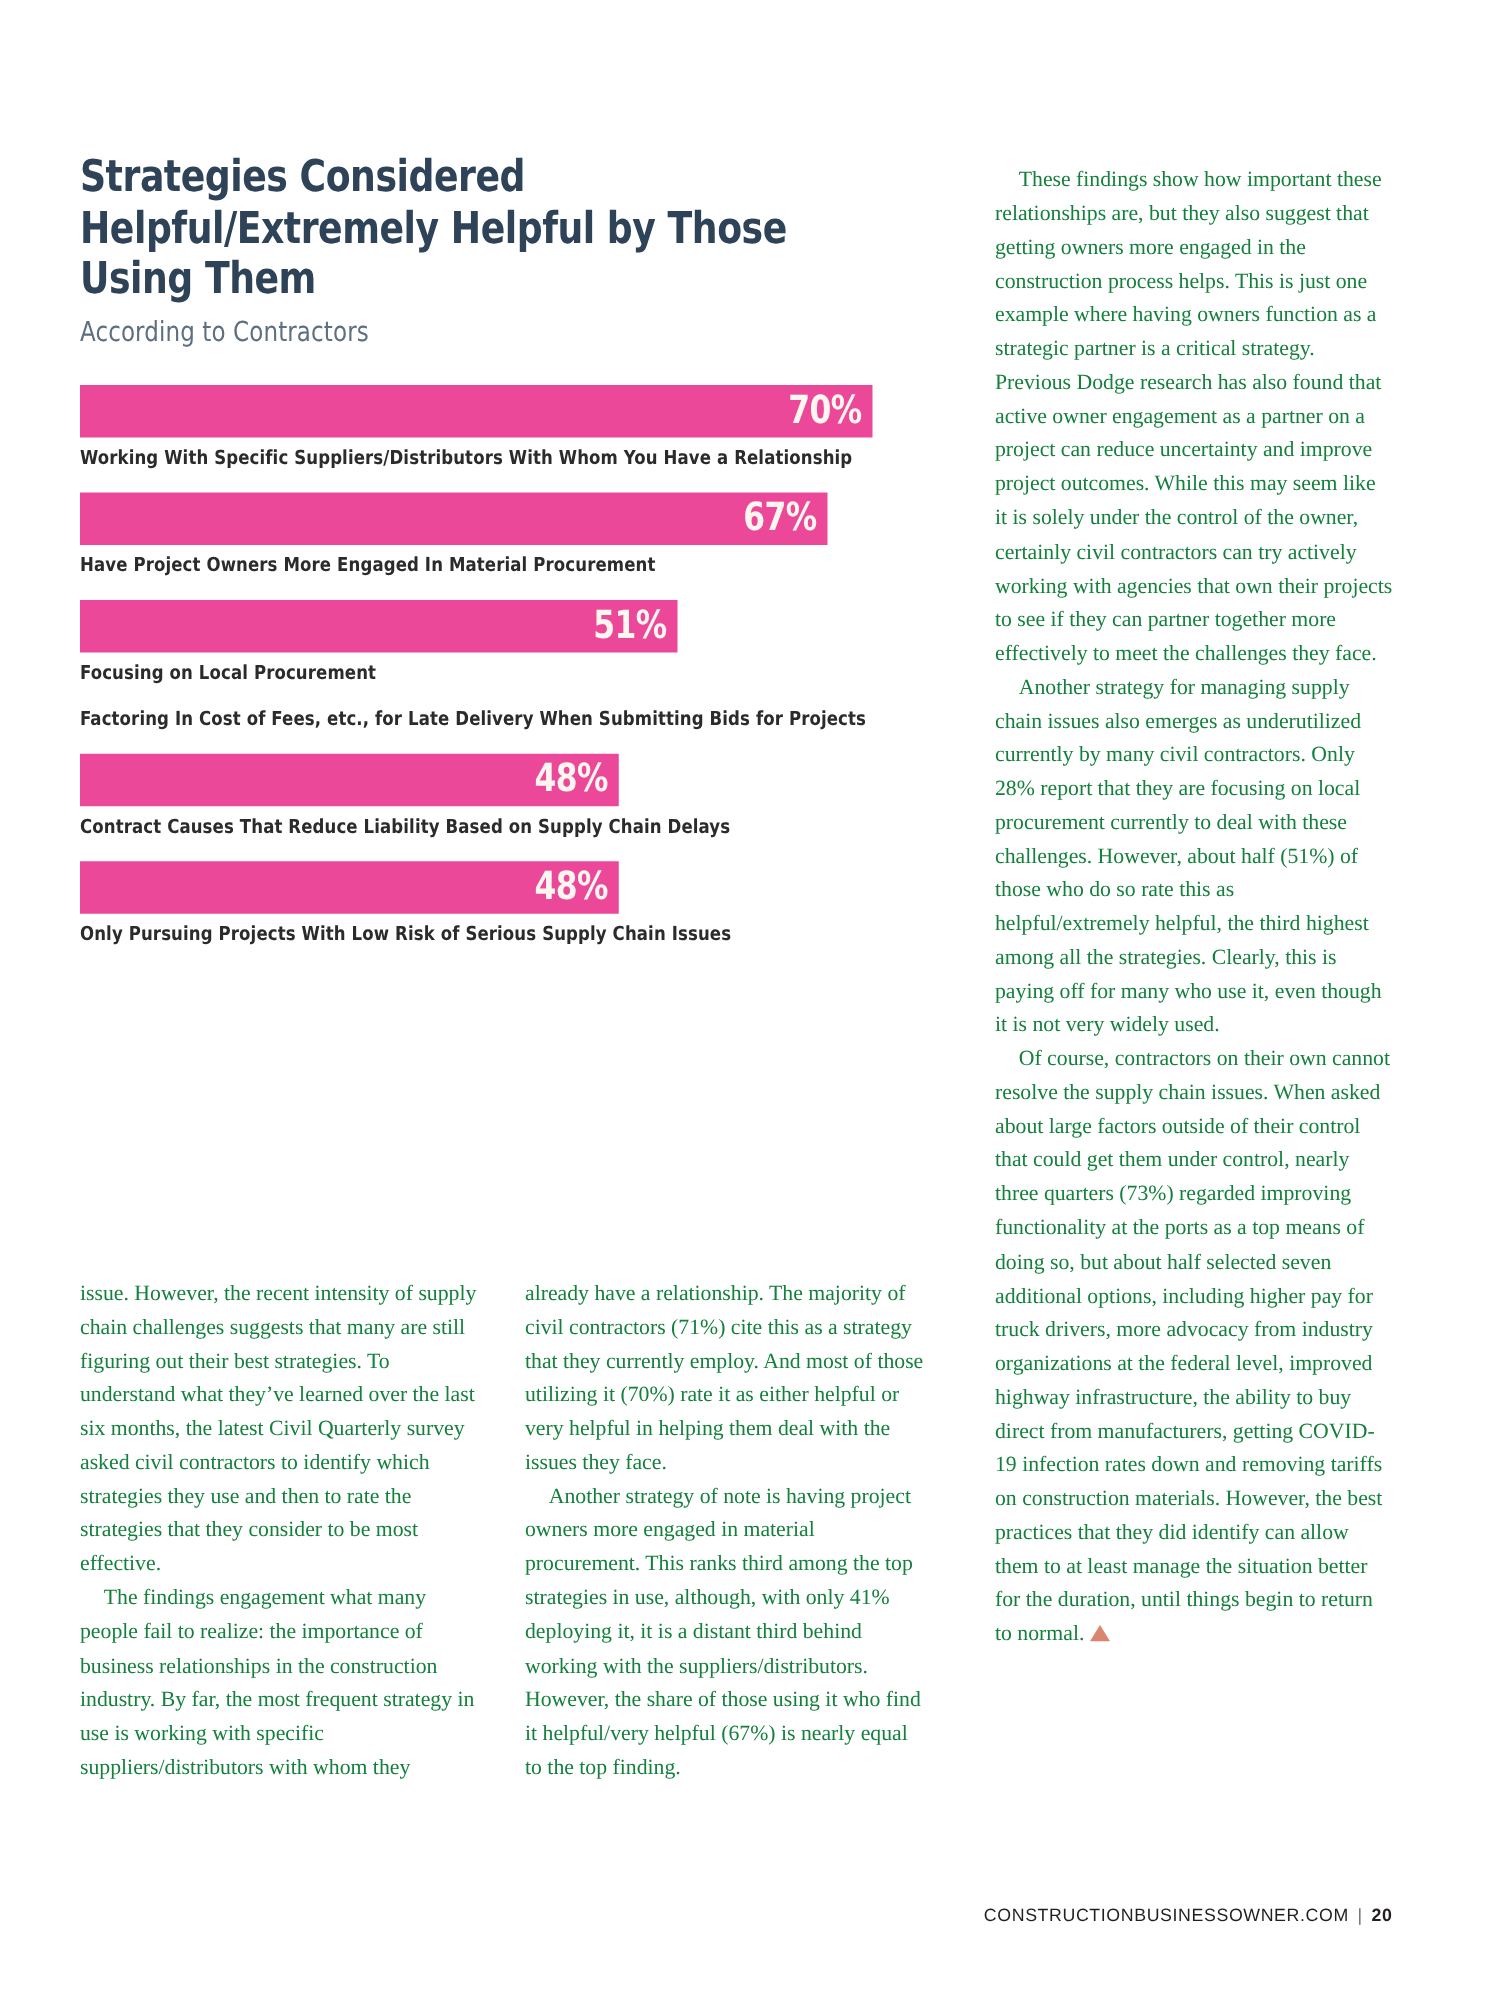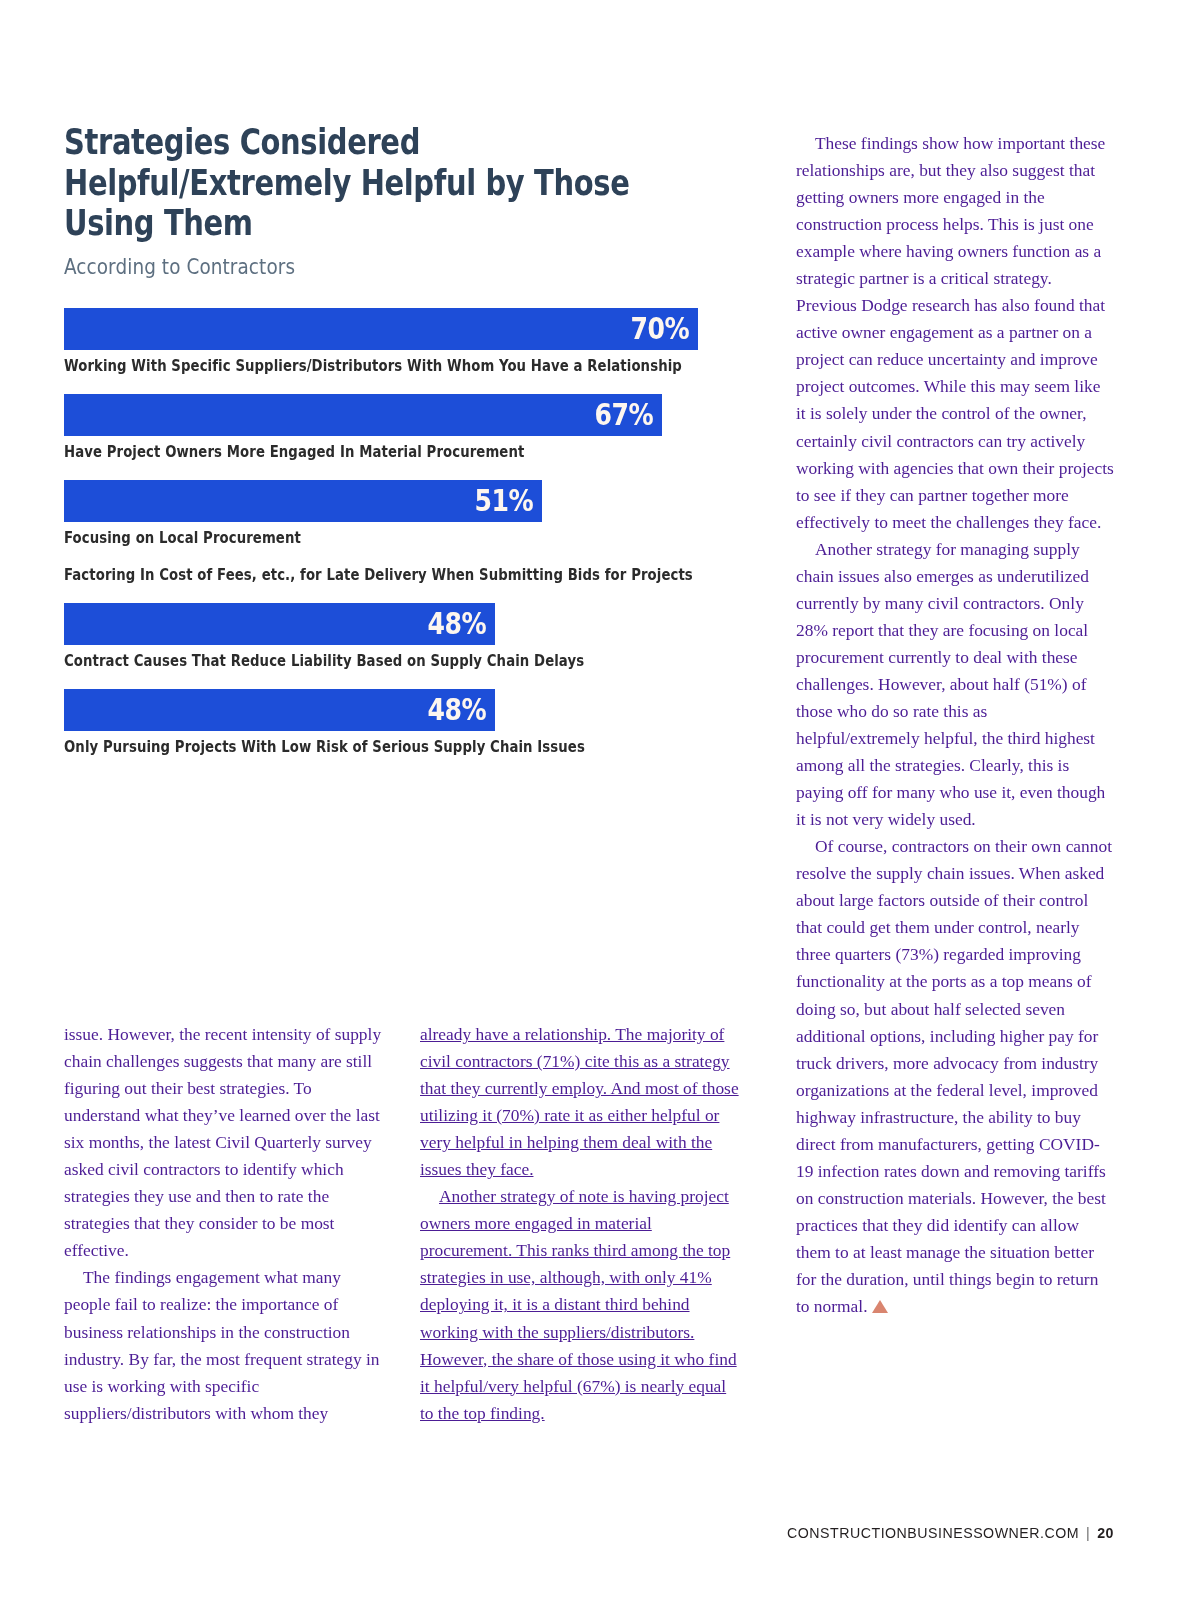--- a/index.html
+++ b/index.html
@@ -41,21 +41,21 @@
   }
 
   .bars{margin-top:29px;}
   .bar-group{margin-bottom:19px;}
   .bar-row{
     height:42px;
     position:relative;
   }
   .bar{
     height:42px;
-    background:#1d4ed8;
+    background:#ec4899;
     display:flex;
     align-items:center;
     justify-content:flex-end;
     box-sizing:border-box;
     padding-right:9px;
   }
   .bar-value{
     font-family:"DejaVu Sans Condensed","Liberation Sans Narrow","Liberation Sans", sans-serif;
     font-weight:bold;
     font-size:31px;
@@ -76,29 +76,29 @@
     transform-origin:left top;
     white-space:nowrap;
   }
 
   
   .col{
     position:absolute;
     font-family:"Liberation Serif", serif;
     font-size:17.4px;
     line-height:27.05px;
-    color:#4c1d95;
+    color:#15803d;
     text-align:left;
   }
   .col p{margin:0;}
   .col p.indent{text-indent:19px;}
 
   .col-right{ left:796px; top:130px; width:318px; }
   .col-bl{ left:64px; top:1021px; width:325px; }
-  .col-bm{ left:420px; top:1021px; width:322px;text-decoration:underline; }
+  .col-bm{ left:420px; top:1021px; width:322px; }
 
   .endmark{
     display:inline-block;
     width:0;height:0;
     border-left:8px solid transparent;
     border-right:8px solid transparent;
     border-bottom:13px solid #d9856f;
     margin-left:5px;
     vertical-align:baseline;
     position:relative;

